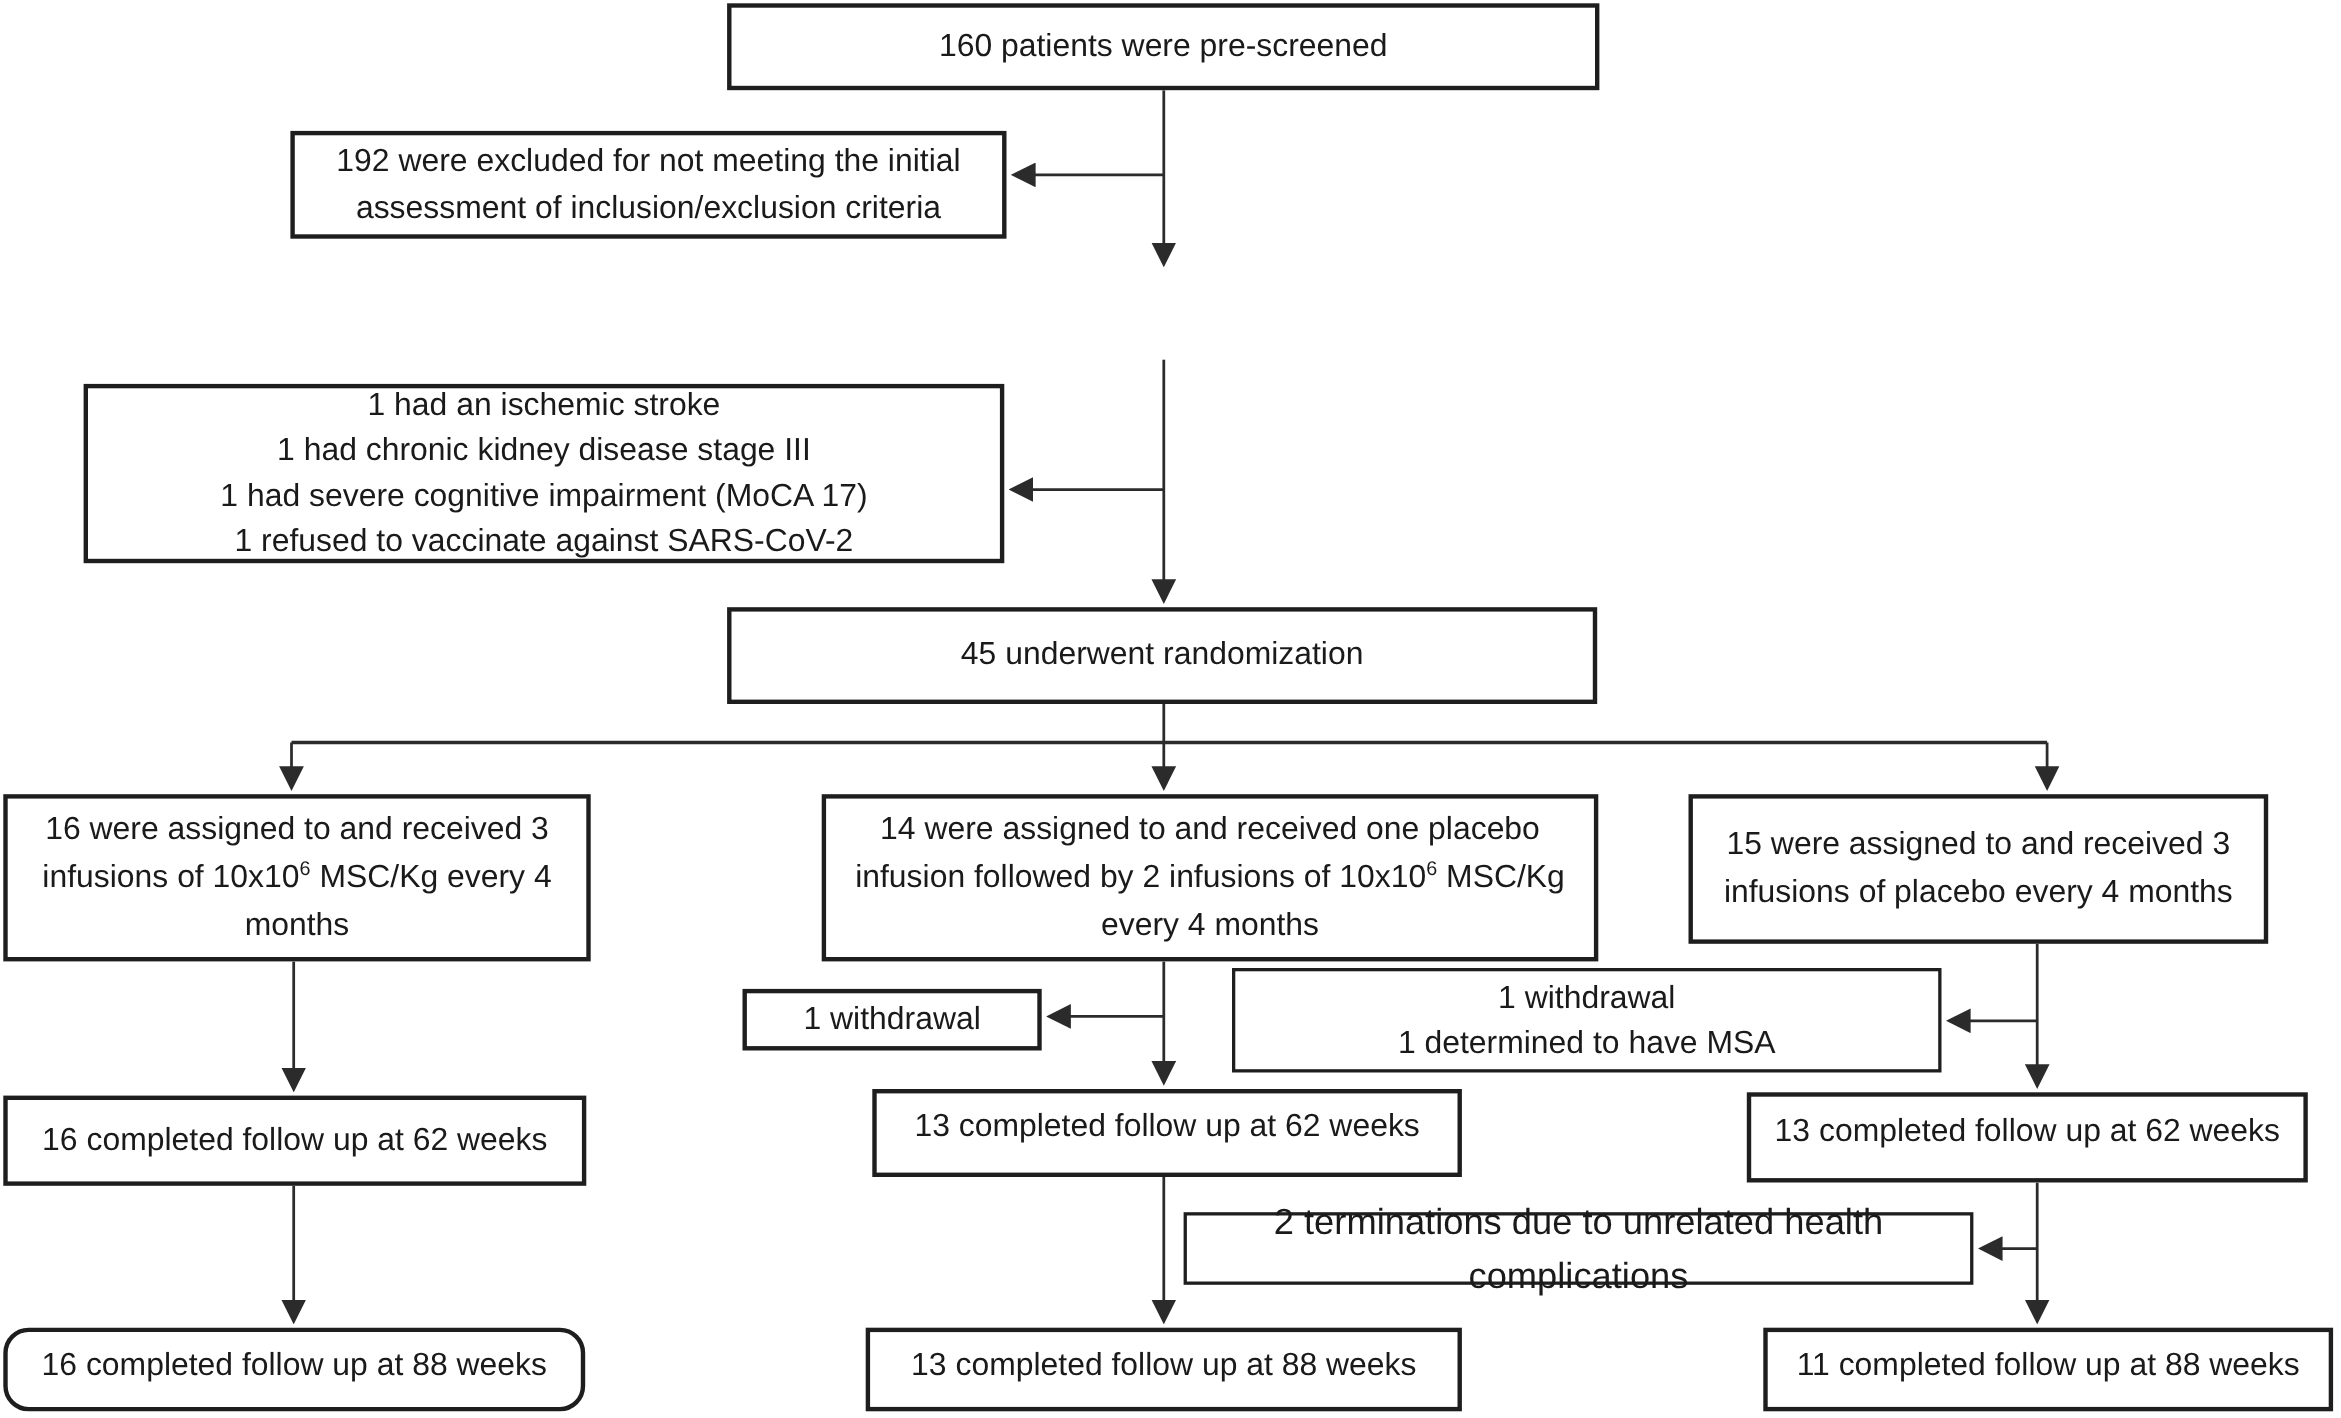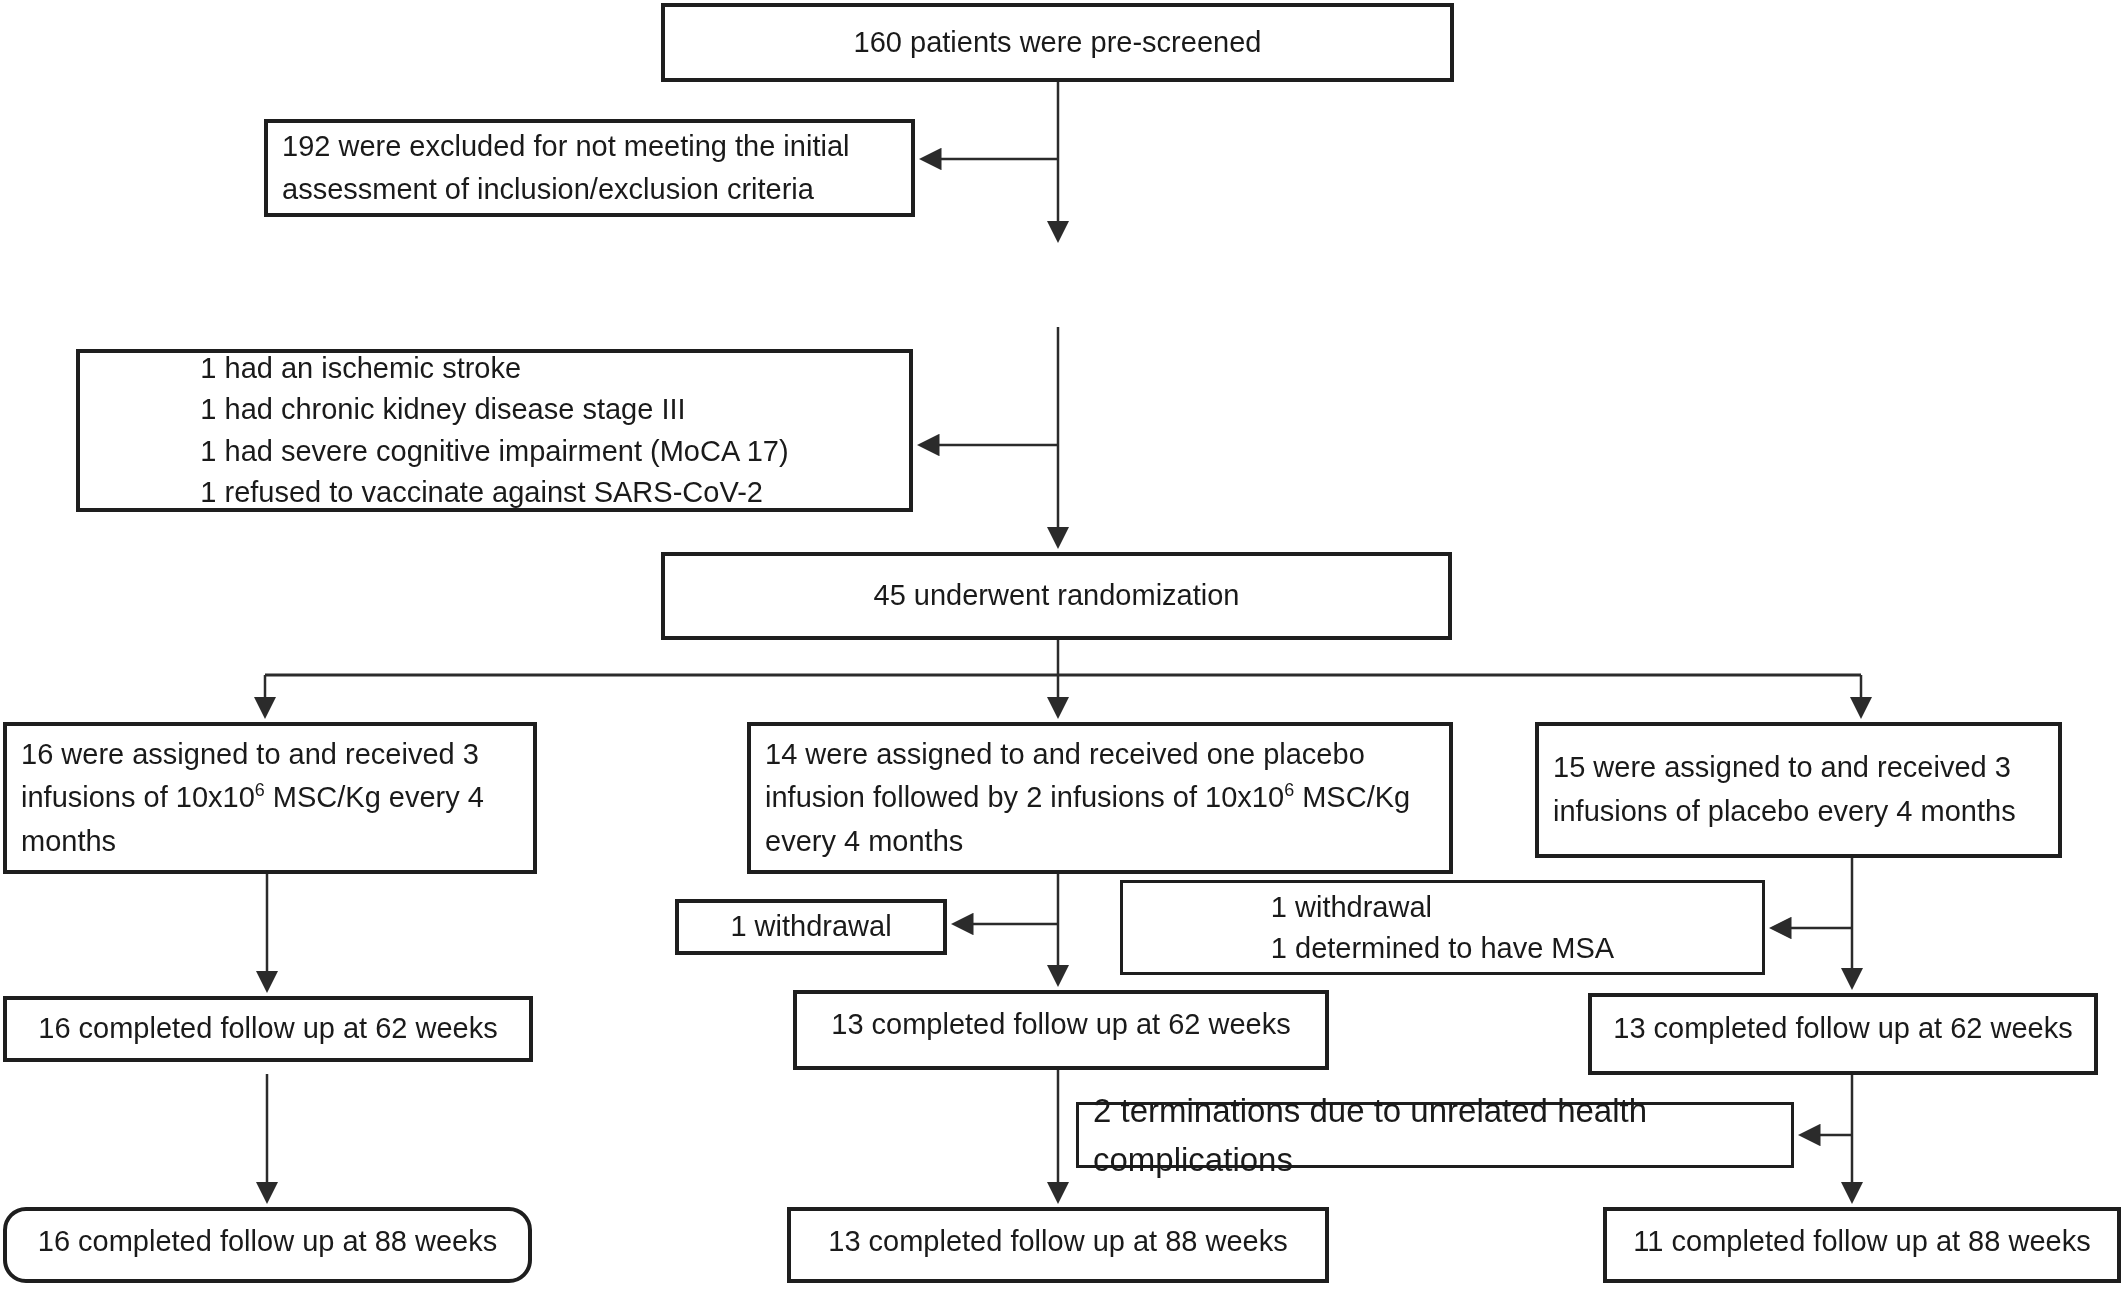--- a/index.html
+++ b/index.html
@@ -28,20 +28,21 @@
   .connectors line { stroke: var(--line); stroke-width: 2.5; }
   .connectors line.thick { stroke-width: 3; }
   .connectors .arrowhead { fill: var(--line); }
   .box {
     position: absolute;
     background: var(--bg);
     border: 4px solid var(--border);
     display: flex;
     align-items: center;
     justify-content: center;
+    text-align: center;
     font-size: 29px;
     line-height: 1.5;
     padding: 4px 14px;
   }
   .box.thin { border-width: 3px; }
   .box.small-text { font-size: 33px; }
   .box.bias-top { align-items: flex-start; padding-top: 16px; }
   .box .label { display: inline-block; }
   .box .lines { white-space: pre-line; }
   sup { font-size: 0.62em; line-height: 0; vertical-align: super; }
@@ -50,21 +51,21 @@
   #pre-screened     { left: 661px;  top: 3px;    width: 793px; height: 79px; }
   #excluded-initial { left: 264px;  top: 119px;  width: 651px; height: 98px; }
   #screened         { left: 661px;  top: 246px;  width: 793px; height: 81px; }
   #reasons          { left: 76px;   top: 349px;  width: 837px; height: 163px; line-height: 1.42; }
   #randomization    { left: 661px;  top: 552px;  width: 791px; height: 88px; }
   #arm1             { left: 3px;    top: 722px;  width: 534px; height: 152px; }
   #arm2             { left: 747px;  top: 722px;  width: 706px; height: 152px; }
   #arm3             { left: 1535px; top: 722px;  width: 527px; height: 136px; padding-top: 20px; }
   #withdrawal-arm2  { left: 675px;  top: 899px;  width: 272px; height: 56px;  padding: 0 8px; }
   #withdrawal-arm3  { left: 1120px; top: 880px;  width: 645px; height: 95px;  line-height: 1.4; }
-  #wk62-arm1        { left: 3px;    top: 996px;  width: 530px; height: 66px;  }
+  #wk62-arm1        { left: 3px;    top: 996px;  width: 530px; height: 82px;  }
   #wk62-arm2        { left: 793px;  top: 990px;  width: 536px; height: 80px;  padding-bottom: 14px; }
   #wk62-arm3        { left: 1588px; top: 993px;  width: 510px; height: 82px;  padding-bottom: 14px; }
   #terminations     { left: 1076px; top: 1102px; width: 718px; height: 66px; }
   #wk88-arm1        { left: 3px;    top: 1207px; width: 529px; height: 76px;  padding-bottom: 10px; border-radius: 23px; }
   #wk88-arm2        { left: 787px;  top: 1207px; width: 542px; height: 76px;  padding-bottom: 10px; }
   #wk88-arm3        { left: 1584px; top: 1207px; width: 518px; height: 76px;  padding-bottom: 10px; margin-left: 19px; }
 </style>
 </head>
 <body>
 

